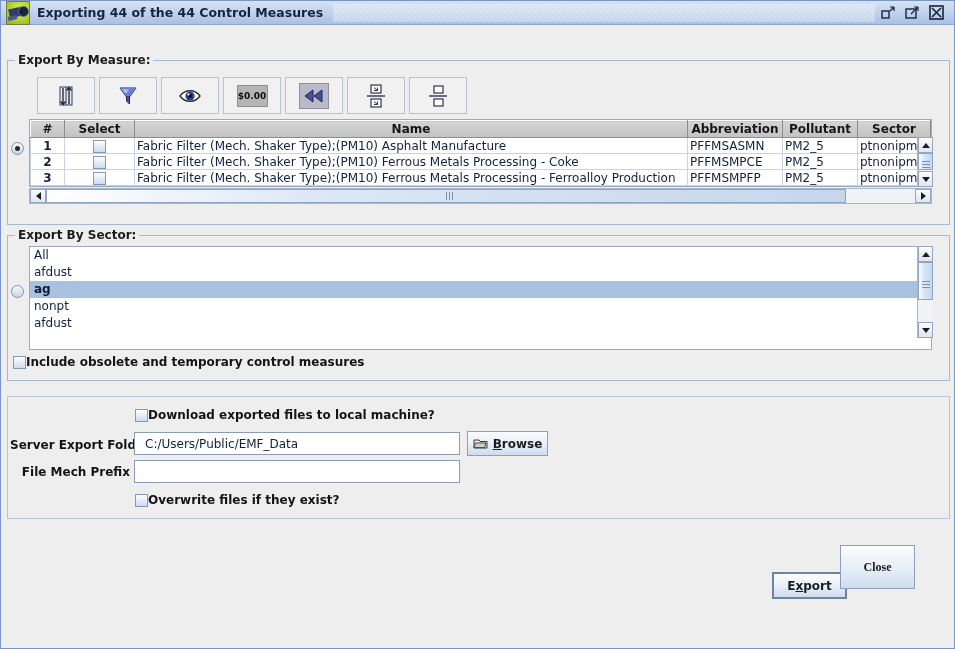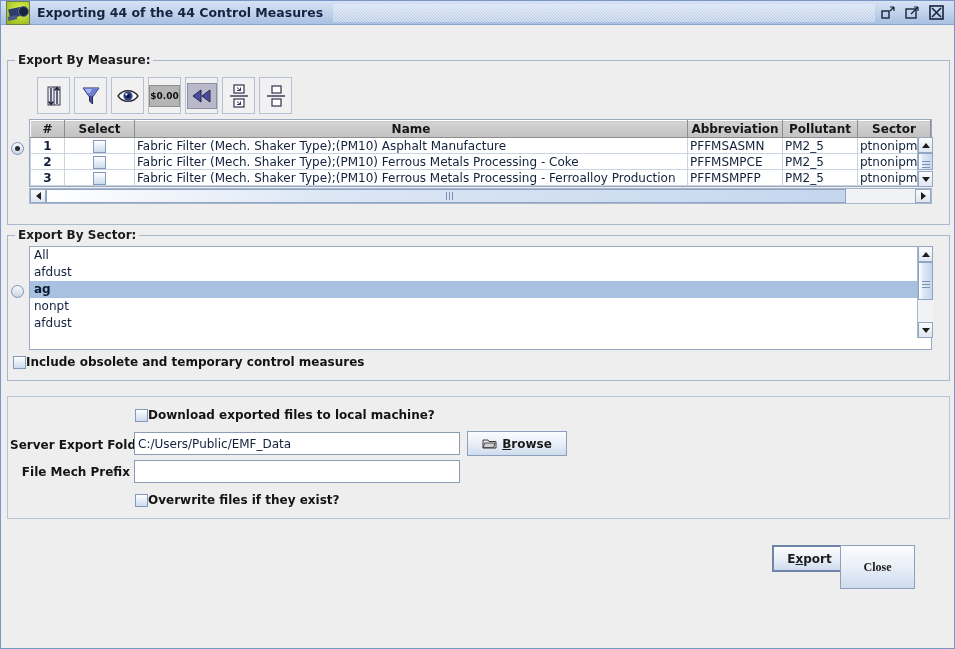--- a/index.html
+++ b/index.html
@@ -143,51 +143,52 @@
     font-weight: bold;
     color: #1c1c1c;
     display: flex;
     align-items: center;
     justify-content: center;
     gap: 5px;
     cursor: default;
   }
   .btn.focused {
     border: 2px solid #6d84a8;
+    margin-top: 27px;
   }
   .mnemonic { text-decoration: underline; }
   .tfield {
     background: #ffffff;
     border: 1px solid #8c9cb4;
     box-sizing: border-box;
     font-size: 12px;
     color: #12213c;
     display: flex;
     align-items: center;
-    padding-left: 3px;
+    padding-left: 10px;
     overflow: hidden;
     white-space: nowrap;
   }
   .flabel {
     font-size: 12px;
     font-weight: bold;
     color: #141414;
     white-space: nowrap;
   }
   
   .toolbar {
     position: absolute;
     left: 36px; top: 75px;
     height: 39px;
     display: flex;
     align-items: center;
     gap: 4px;
   }
   .tool {
-    width: 33px; height: 37px;
+    width: 58px; height: 37px;
     border: 1px solid #b6c2d4;
     background: #f1f1f1;
     box-sizing: border-box;
     display: flex;
     align-items: center;
     justify-content: center;
     cursor: default;
   }
   
   .tablewrap {
@@ -546,21 +547,21 @@
 
   <div class="bottom-panel" style="top:395px; height:123px;"></div>
 
   <div class="checkrow" style="left:134px; top:407px;">
     <span class="checkbox"></span>
     <span>Download exported files to local machine?</span>
   </div>
 
   <div class="flabel" style="position:absolute; left:9px; top:437px; width:120px; text-align:right;">Server Export Folder</div>
   <div class="tfield" style="left:133px; top:431px; width:326px; height:23px; position:absolute;" placeholder="">C:/Users/Public/EMF_Data</div>
-  <div class="btn" style="position:absolute; left:466px; top:430px; width:100px; height:25px;">
+  <div class="btn" style="position:absolute; left:466px; top:430px; width:81px; height:25px;">
     <svg width="15" height="12" viewBox="0 0 15 12">
       <path d="M1 2 L6 2 L7 3.5 L14 3.5 L14 10 L1 10 Z" fill="#e9e9e9" stroke="#3a3a3a" stroke-width="1"></path>
       <path d="M2.5 5 L13 5 L11.6 9.6 L1.2 9.6 Z" fill="#d0d0d0" stroke="#3a3a3a" stroke-width="0.9"></path>
     </svg>
     <span><span class="mnemonic">B</span><span>rowse</span></span>
   </div>
 
   <div class="flabel" style="position:absolute; left:9px; top:464px; width:120px; text-align:right;">File Mech Prefix</div>
   <div class="tfield" style="left:133px; top:459px; width:326px; height:23px; position:absolute;" placeholder=""></div>
 

